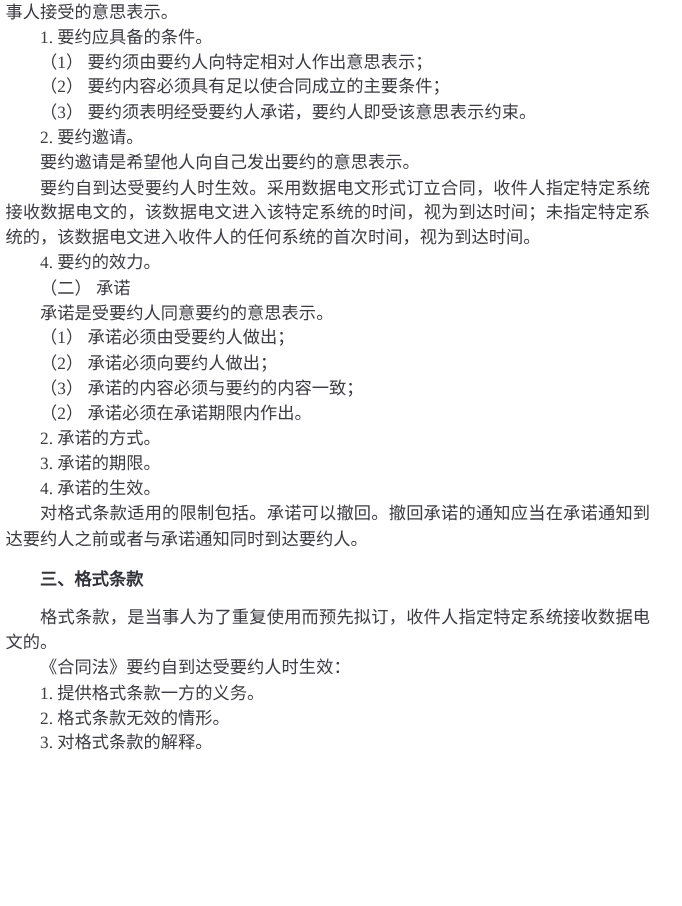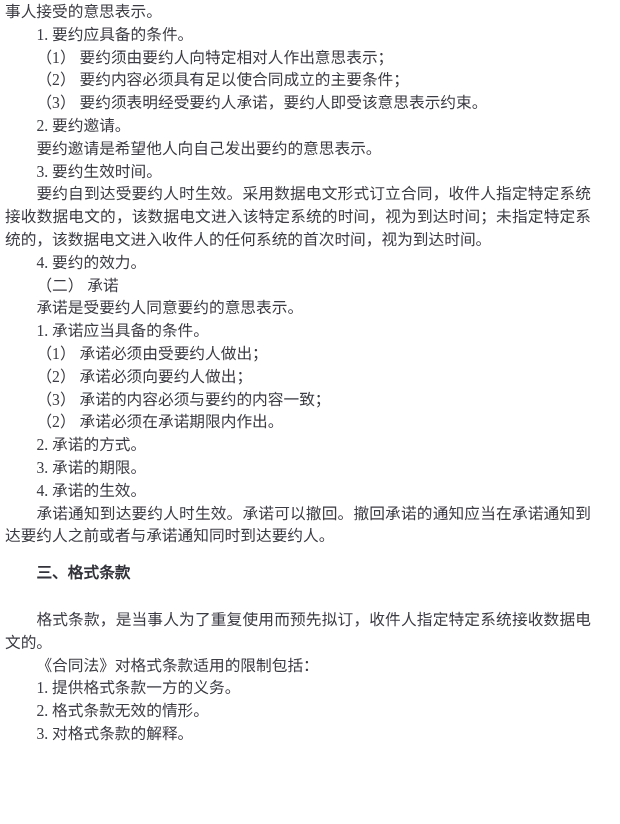--- a/index.html
+++ b/index.html
@@ -35,50 +35,48 @@
   p.continuation {
     text-indent: 0;
   }
   p.item, p.para {
     text-indent: 2em;
   }
   p.heading {
     font-family: "Liberation Sans", "DejaVu Sans", sans-serif;
     font-weight: bold;
     text-indent: 2em;
-    margin: 14px 0 24px 0;
+    margin: 14px 0 12px 0;
     text-align: left;
   }
 </style>
 </head>
 <body style="background: rgb(255, 255, 255);">
 
 <main class="page">
   <div class="text-column" style="color: rgb(60, 60, 68);">
       <p class="continuation">事人接受的意思表示。</p>
       <p class="item">1. 要约应具备的条件。</p>
       <p class="item">（1） 要约须由要约人向特定相对人作出意思表示；</p>
       <p class="item">（2） 要约内容必须具有足以使合同成立的主要条件；</p>
       <p class="item">（3） 要约须表明经受要约人承诺，要约人即受该意思表示约束。</p>
       <p class="item">2. 要约邀请。</p>
       <p class="para">要约邀请是希望他人向自己发出要约的意思表示。</p>
-      <p class="item">3. 要约生效时间。</p>
       <p class="para">要约自到达受要约人时生效。采用数据电文形式订立合同，收件人指定特定系统接收数据电文的，该数据电文进入该特定系统的时间，视为到达时间；未指定特定系统的，该数据电文进入收件人的任何系统的首次时间，视为到达时间。</p>
       <p class="item">4. 要约的效力。</p>
       <p class="item">（二） 承诺</p>
       <p class="para">承诺是受要约人同意要约的意思表示。</p>
-      <p class="item">1. 承诺应当具备的条件。</p>
       <p class="item">（1） 承诺必须由受要约人做出；</p>
       <p class="item">（2） 承诺必须向要约人做出；</p>
       <p class="item">（3） 承诺的内容必须与要约的内容一致；</p>
       <p class="item">（2） 承诺必须在承诺期限内作出。</p>
       <p class="item">2. 承诺的方式。</p>
       <p class="item">3. 承诺的期限。</p>
       <p class="item">4. 承诺的生效。</p>
-      <p class="para">承诺通知到达要约人时生效。承诺可以撤回。撤回承诺的通知应当在承诺通知到达要约人之前或者与承诺通知同时到达要约人。</p>
+      <p class="para">对格式条款适用的限制包括。承诺可以撤回。撤回承诺的通知应当在承诺通知到达要约人之前或者与承诺通知同时到达要约人。</p>
       <p class="heading" style="color: rgb(50, 50, 58);">三、格式条款</p>
       <p class="para">格式条款，是当事人为了重复使用而预先拟订，收件人指定特定系统接收数据电文的。</p>
-      <p class="para">《合同法》对格式条款适用的限制包括：</p>
+      <p class="para">《合同法》要约自到达受要约人时生效：</p>
       <p class="item">1. 提供格式条款一方的义务。</p>
       <p class="item">2. 格式条款无效的情形。</p>
       <p class="item">3. 对格式条款的解释。</p>
     </div>
 </main>
 
 </body></html>

